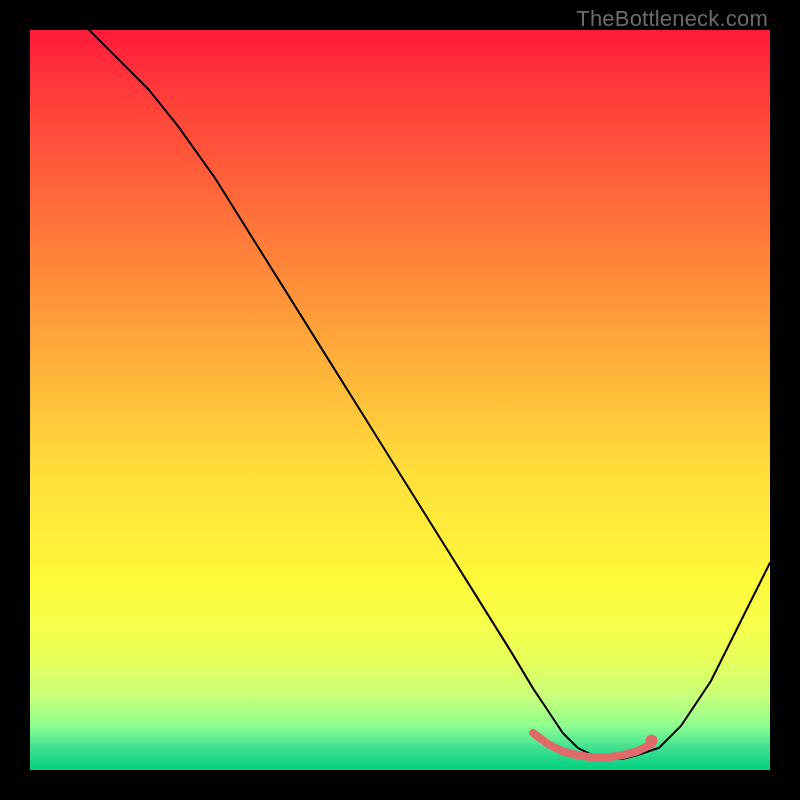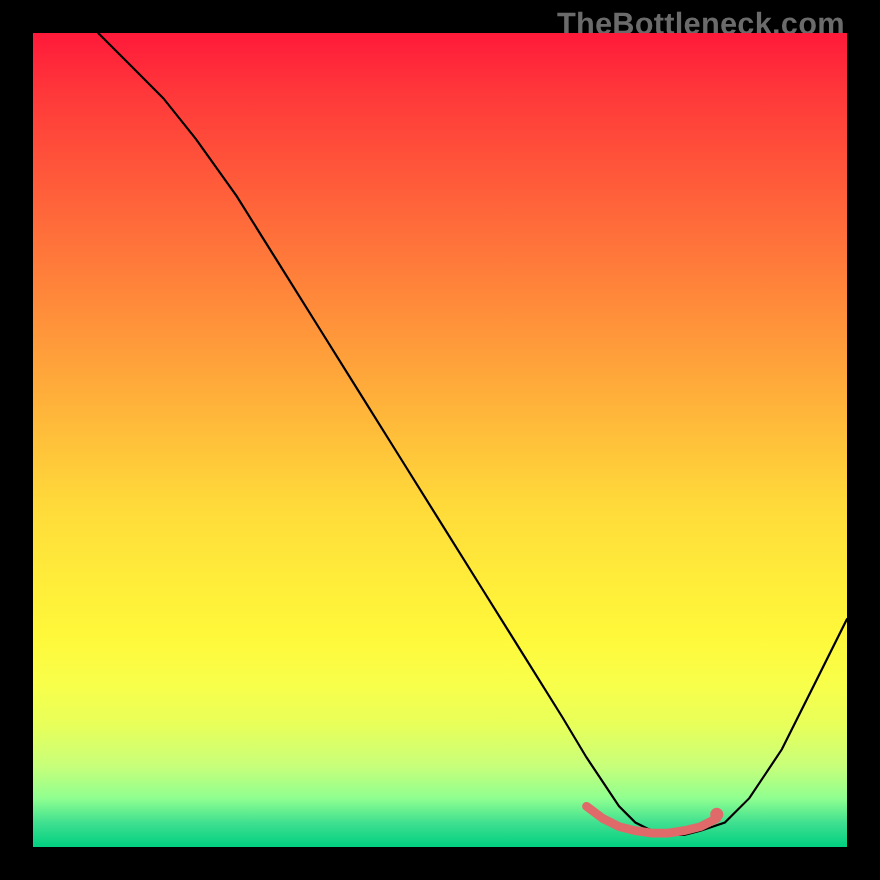--- a/index.html
+++ b/index.html
@@ -46,22 +46,22 @@
     left: 0;
     top: 0;
     width: 740px;
     height: 740px;
   }
   .watermark {
     position: absolute;
     top: 6px;
     right: 32px;
     font-family: Arial, Helvetica, sans-serif;
-    font-size: 28px;
-    font-weight: 700;
+    font-size: 22px;
+    font-weight: 400;
     color: #6b6b6b;
     letter-spacing: 0.2px;
   }
 </style>
 </head>
 <body>
 
 <div class="watermark">TheBottleneck.com</div>
 
 <div class="plot-area">

